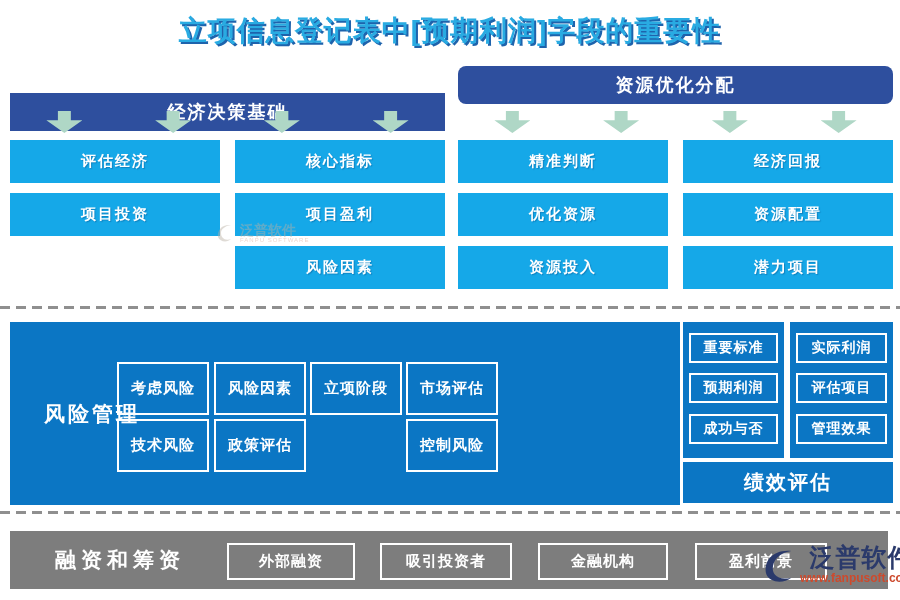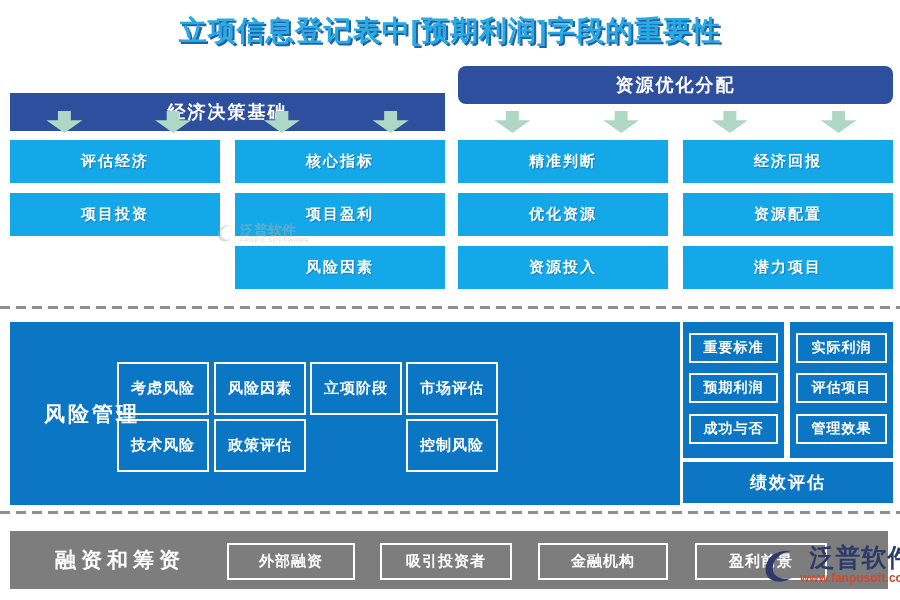--- a/index.html
+++ b/index.html
@@ -38,21 +38,21 @@
     font-size:15px;font-weight:bold;letter-spacing:1px;
     display:flex;align-items:center;justify-content:center;background:transparent;}
   .risk-panel .wbox{width:92px;height:53px;}
 
   .crit-panel{position:absolute;top:322px;height:136px;background:#0B76C4;}
   .crit-panel.c1{left:683px;width:101px;}
   .crit-panel.c2{left:790px;width:103px;}
   .crit-panel .wbox{left:6px;width:calc(100% - 12px);height:30px;font-size:14px;}
 
   .crit-footer{position:absolute;left:683px;top:462px;width:210px;height:41px;background:#0B76C4;
-    color:#ffffff;font-size:17px;font-weight:bold;letter-spacing:2px;
+    color:#ffffff;font-size:20px;font-weight:bold;letter-spacing:2px;
     display:flex;align-items:center;justify-content:center;}
 
   .fin-bar{position:absolute;left:10px;top:531px;width:878px;height:58px;background:#7D7D7D;}
   .fin-label{position:absolute;left:45px;top:0;height:100%;display:flex;align-items:center;
     color:#ffffff;font-size:21px;font-weight:bold;letter-spacing:5px;}
   .fin-bar .wbox{top:12px;height:37px;font-size:15px;}
 
   .wm-center{position:absolute;left:212px;top:221px;display:flex;align-items:center;gap:4px;
     opacity:.45;z-index:5;}
   .wm-center .wm-logo{width:24px;height:24px;}

